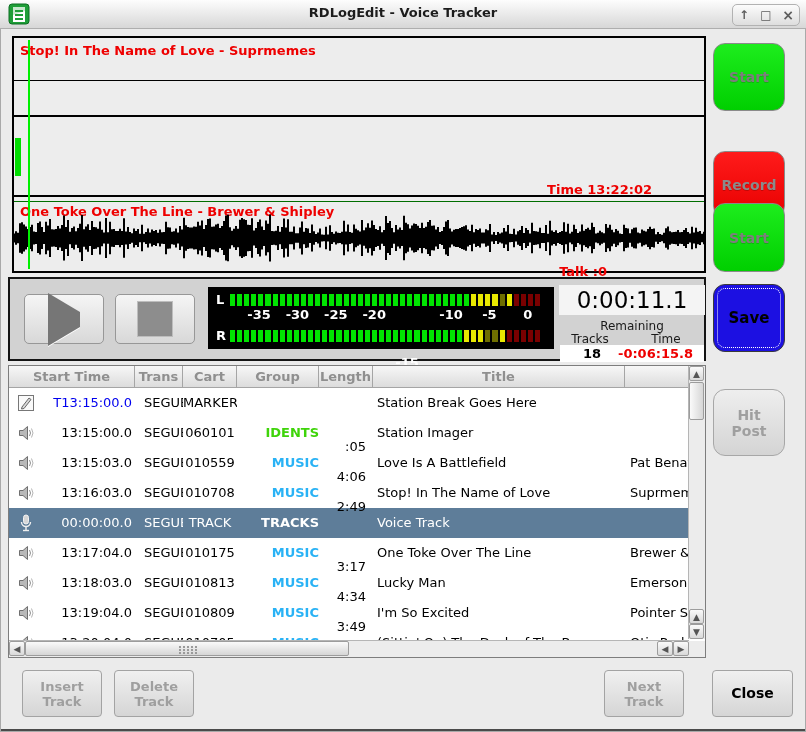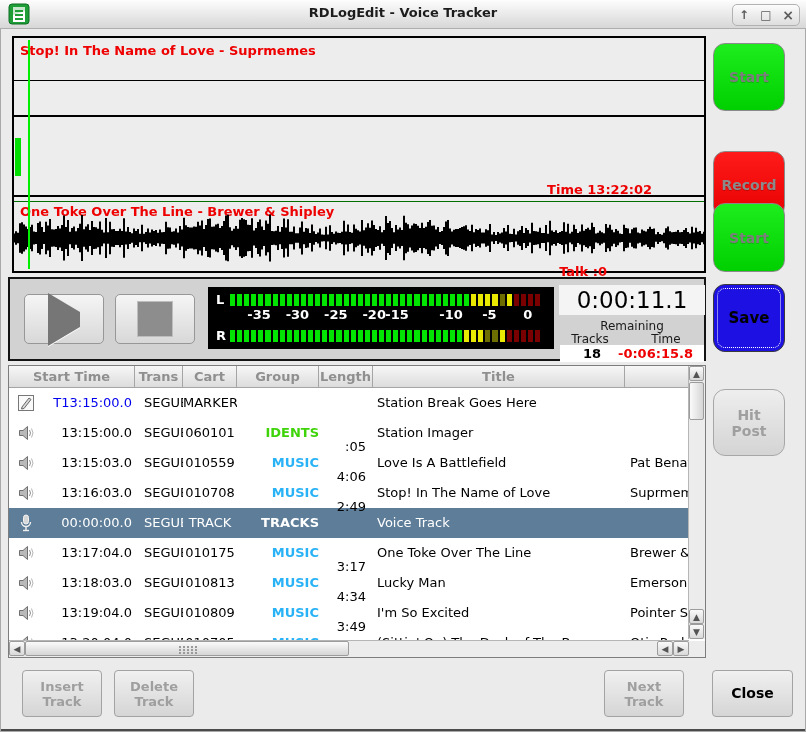--- a/index.html
+++ b/index.html
@@ -201,21 +201,21 @@
             <i style="background: rgb(122, 0, 0);"></i>
             <i style="background: rgb(122, 0, 0);"></i>
             <i style="background: rgb(122, 0, 0);"></i>
           </span>
       </div>
       <div class="meter-scale">
           <span style="left: 31px;">-35</span>
           <span style="left: 69.4px;">-30</span>
           <span style="left: 107.8px;">-25</span>
           <span style="left: 146.2px;">-20</span>
-          <span style="left: 169px;">-15</span>
+          <span style="left: 179px; margin-top: 48px;">-15</span>
           <span style="left: 223px;">-10</span>
           <span style="left: 261.4px;">-5</span>
           <span style="left: 299.8px;">0</span>
         </div>
       <div class="meter-row r">
         <span class="ch">R</span>
         <span class="segs">
             <i style="background: rgb(0, 228, 0);"></i>
             <i style="background: rgb(0, 228, 0);"></i>
             <i style="background: rgb(0, 228, 0);"></i>

